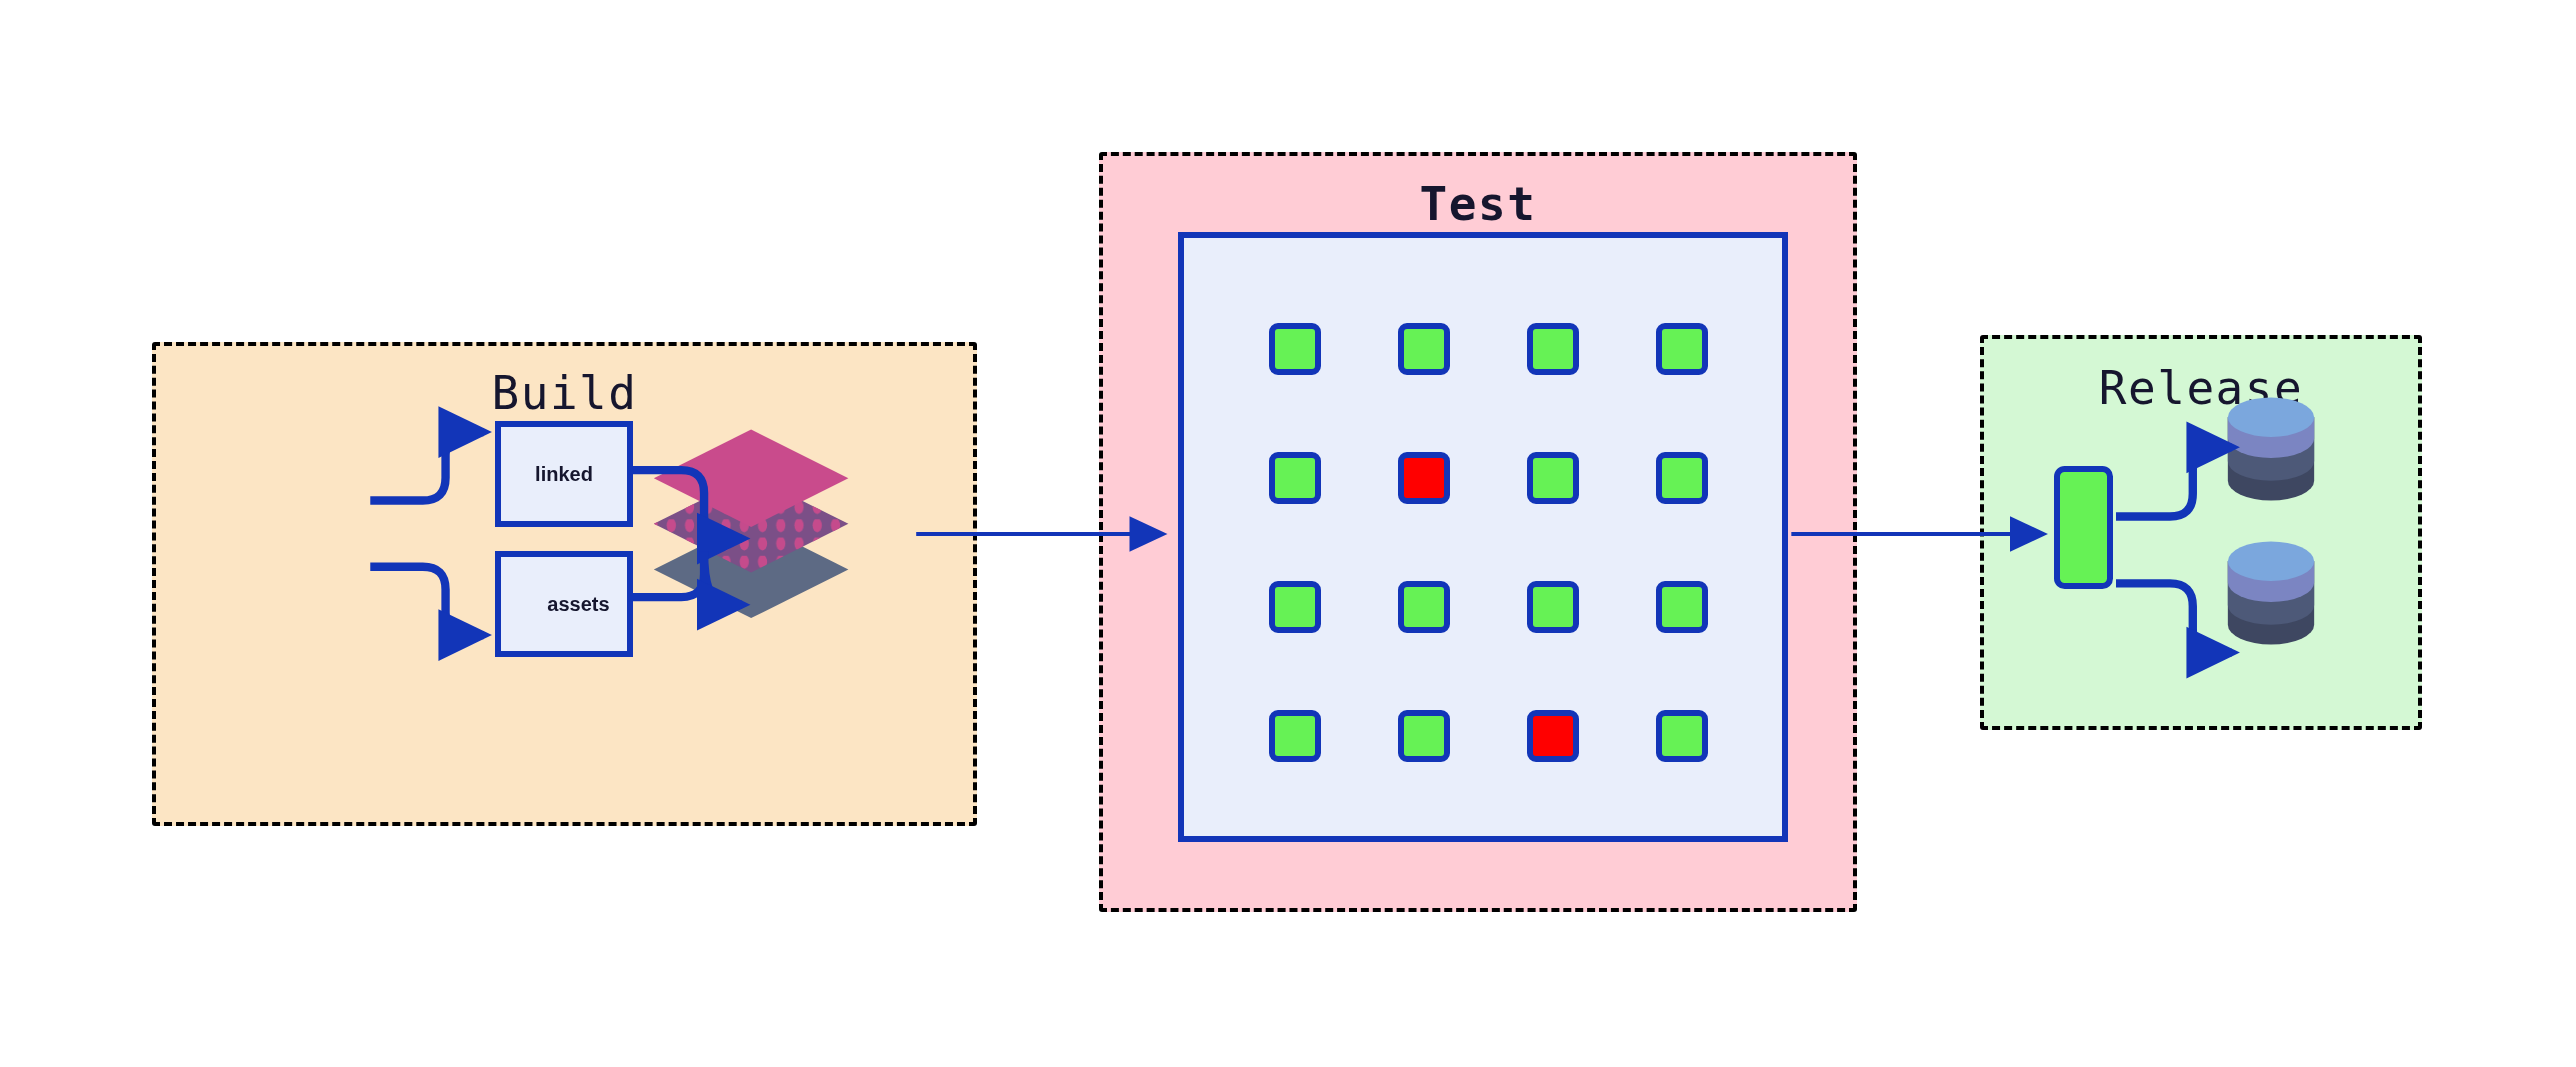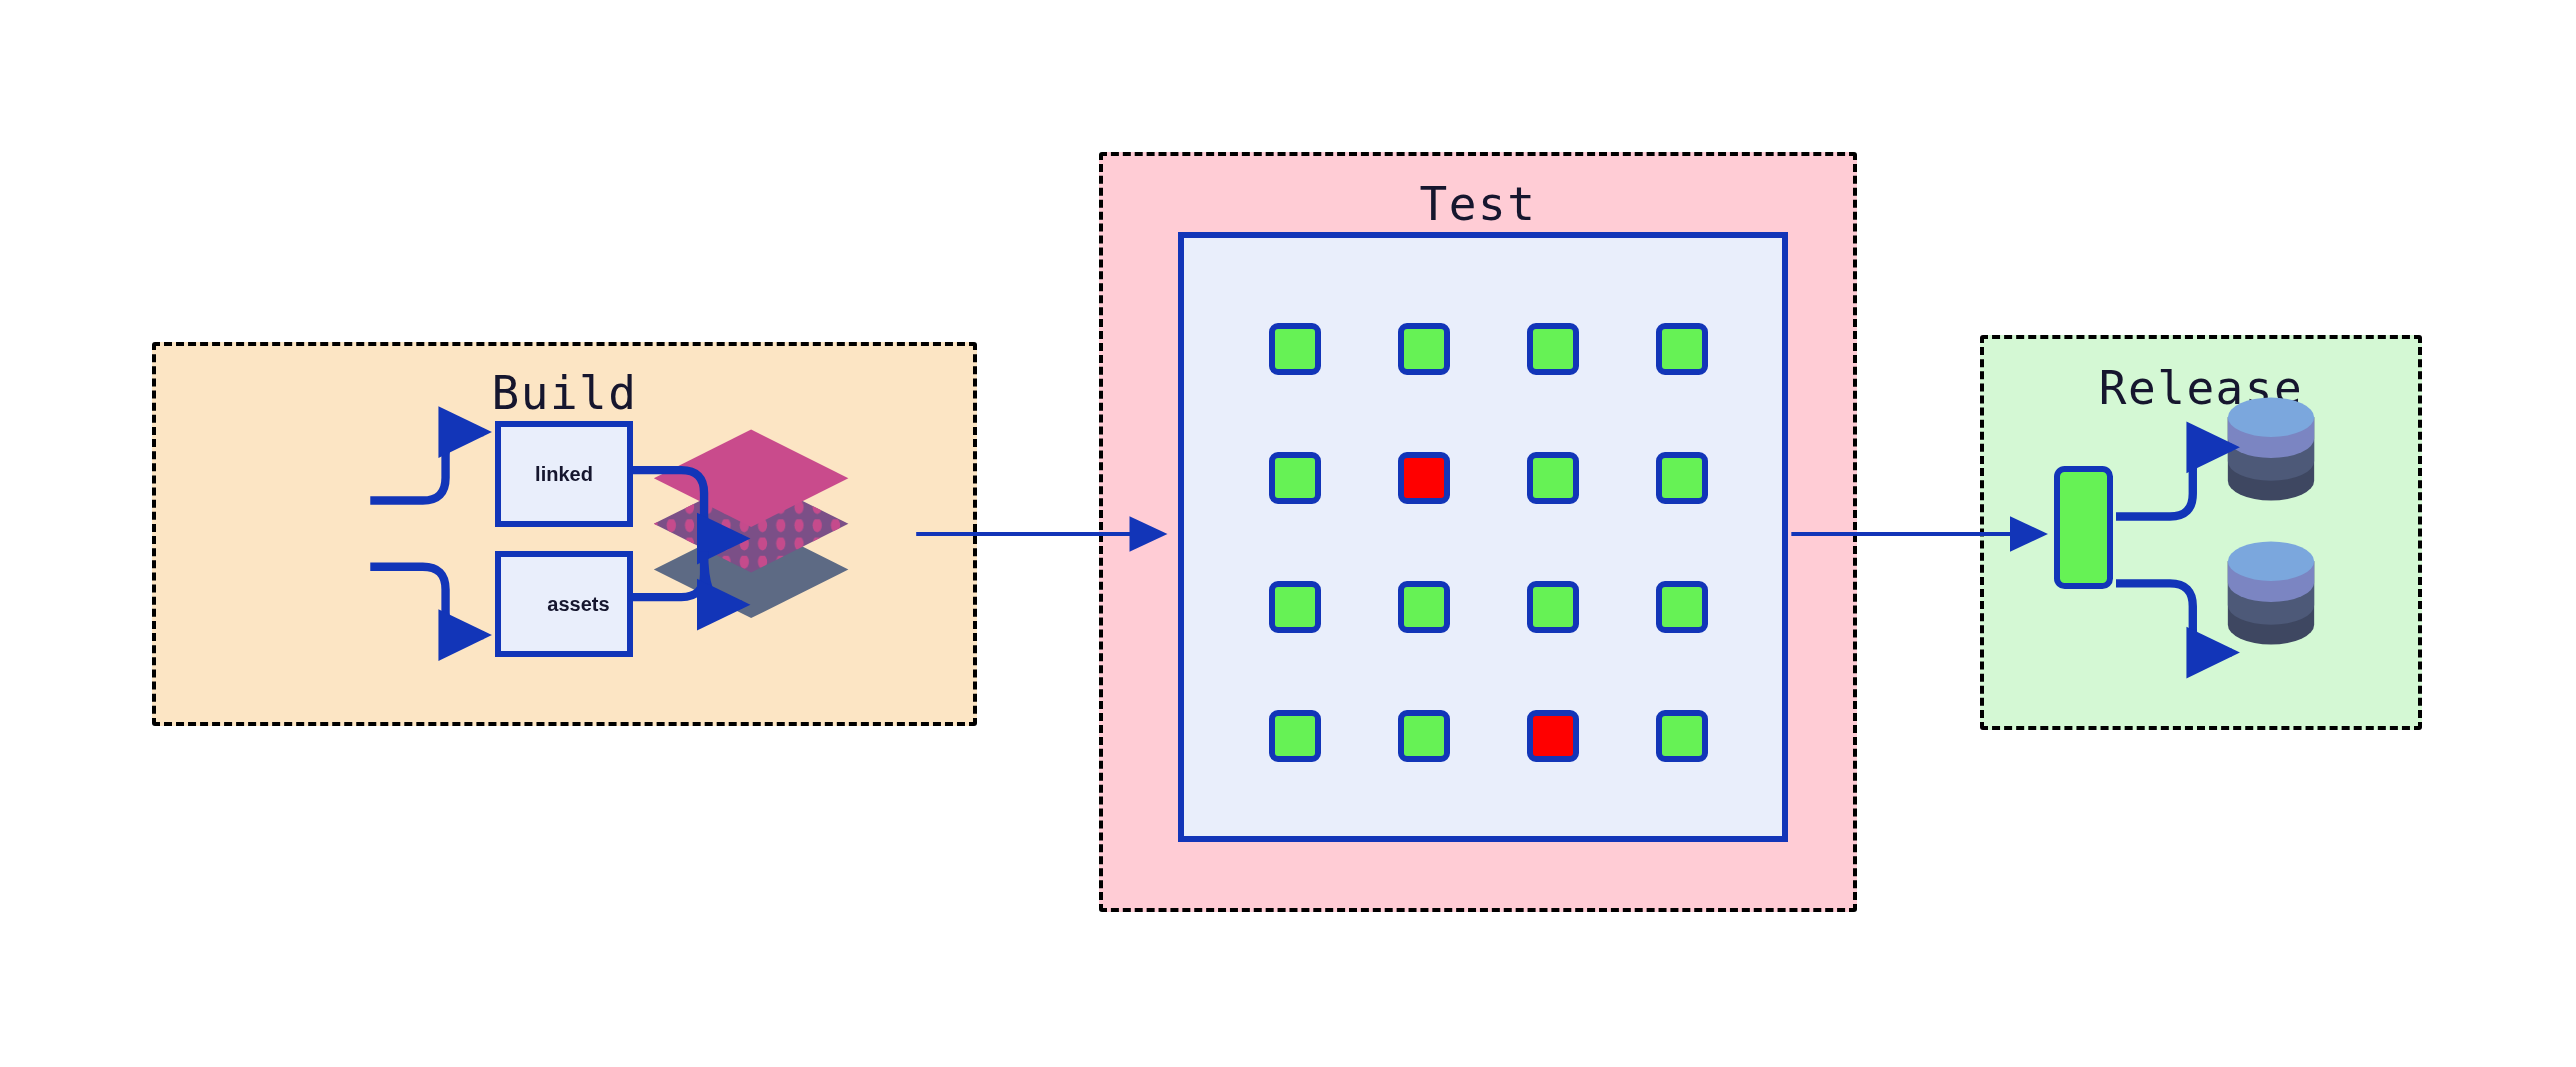--- a/index.html
+++ b/index.html
@@ -4,32 +4,32 @@
 <style>
   html,body{margin:0;padding:0;background:#ffffff;}
   body{width:2576px;height:1068px;position:relative;overflow:hidden;
        font-family:"Liberation Sans",sans-serif;}
   #stage{position:absolute;left:0;top:0;width:2576px;height:1068px;}
   .group{position:absolute;box-sizing:border-box;border:4.6px dashed #000000;border-radius:3px;}
   .group-title{position:absolute;left:0;right:0;text-align:center;
        font-family:"DejaVu Sans Mono","Liberation Mono",monospace;
        font-size:46px;color:#16162e;letter-spacing:1.5px;white-space:nowrap;}
   
-  #build{left:152px;top:342px;width:825px;height:384px;background:#fce5c4;}
+  #build{left:152px;top:342px;width:825px;height:484px;background:#fce5c4;}
   #build .group-title{top:20px;}
   .node-box{position:absolute;box-sizing:border-box;background:#e9eefb;
        border:6.8px solid #1235b8;display:flex;align-items:center;justify-content:center;
        font-weight:bold;font-size:20px;color:#16162e;}
   #box-source{left:76px;top:129px;width:142px;height:124px;}
   #box-linked{left:339px;top:75px;width:138px;height:106px;}
   #box-assets{left:339px;top:205px;width:138px;height:106px;padding-left:29px;}
   .stack{position:absolute;left:491px;top:82px;width:209px;height:213px;}
   
   #test{left:1099px;top:152px;width:758px;height:760px;background:#ffccd5;}
-  #test .group-title{top:21px;}
+  #test .group-title{top:21px;font-weight:bold;}
   #test-panel{position:absolute;left:75px;top:76px;width:610px;height:610px;
        box-sizing:border-box;background:#e9eefb;border:6.8px solid #1235b8;}
   .cell-grid{position:absolute;left:85px;top:85px;width:438px;height:438px;
        display:grid;grid-template-columns:repeat(4,52px);grid-template-rows:repeat(4,52px);
        gap:77px 77px;}
   .cell{box-sizing:border-box;width:52px;height:52px;border:6px solid #1235b8;border-radius:9px;}
   .cell.pass{background:#66f255;}
   .cell.fail{background:#ff0000;}
   
   #release{left:1980px;top:335px;width:442px;height:395px;background:#d4f8d4;}

